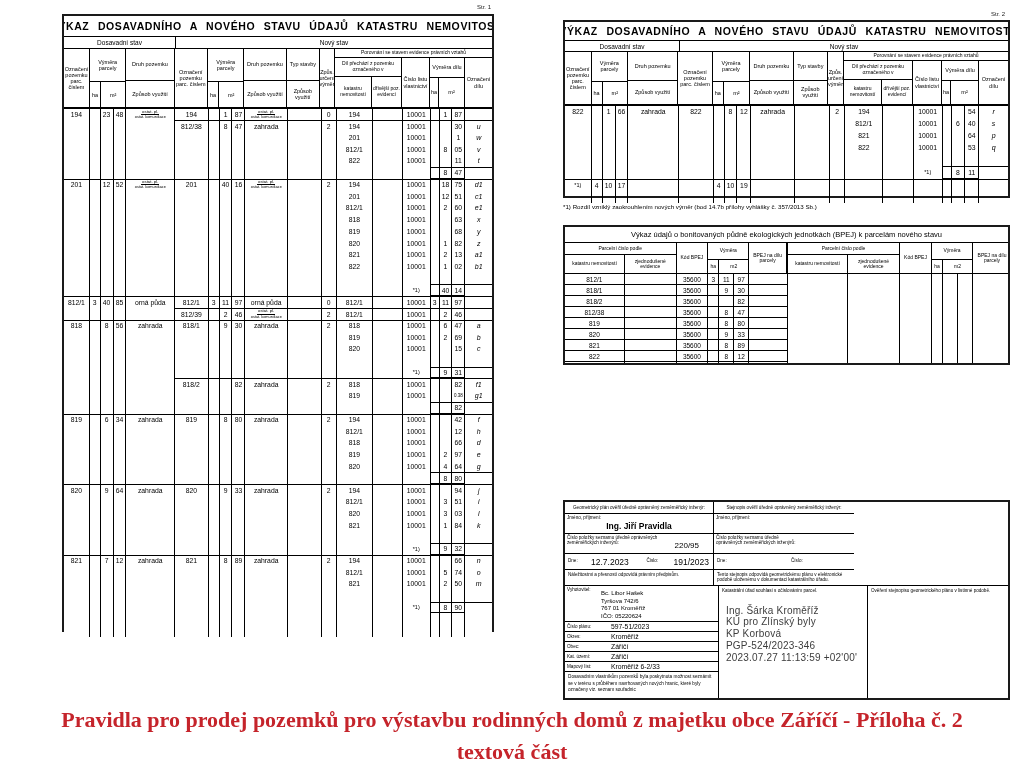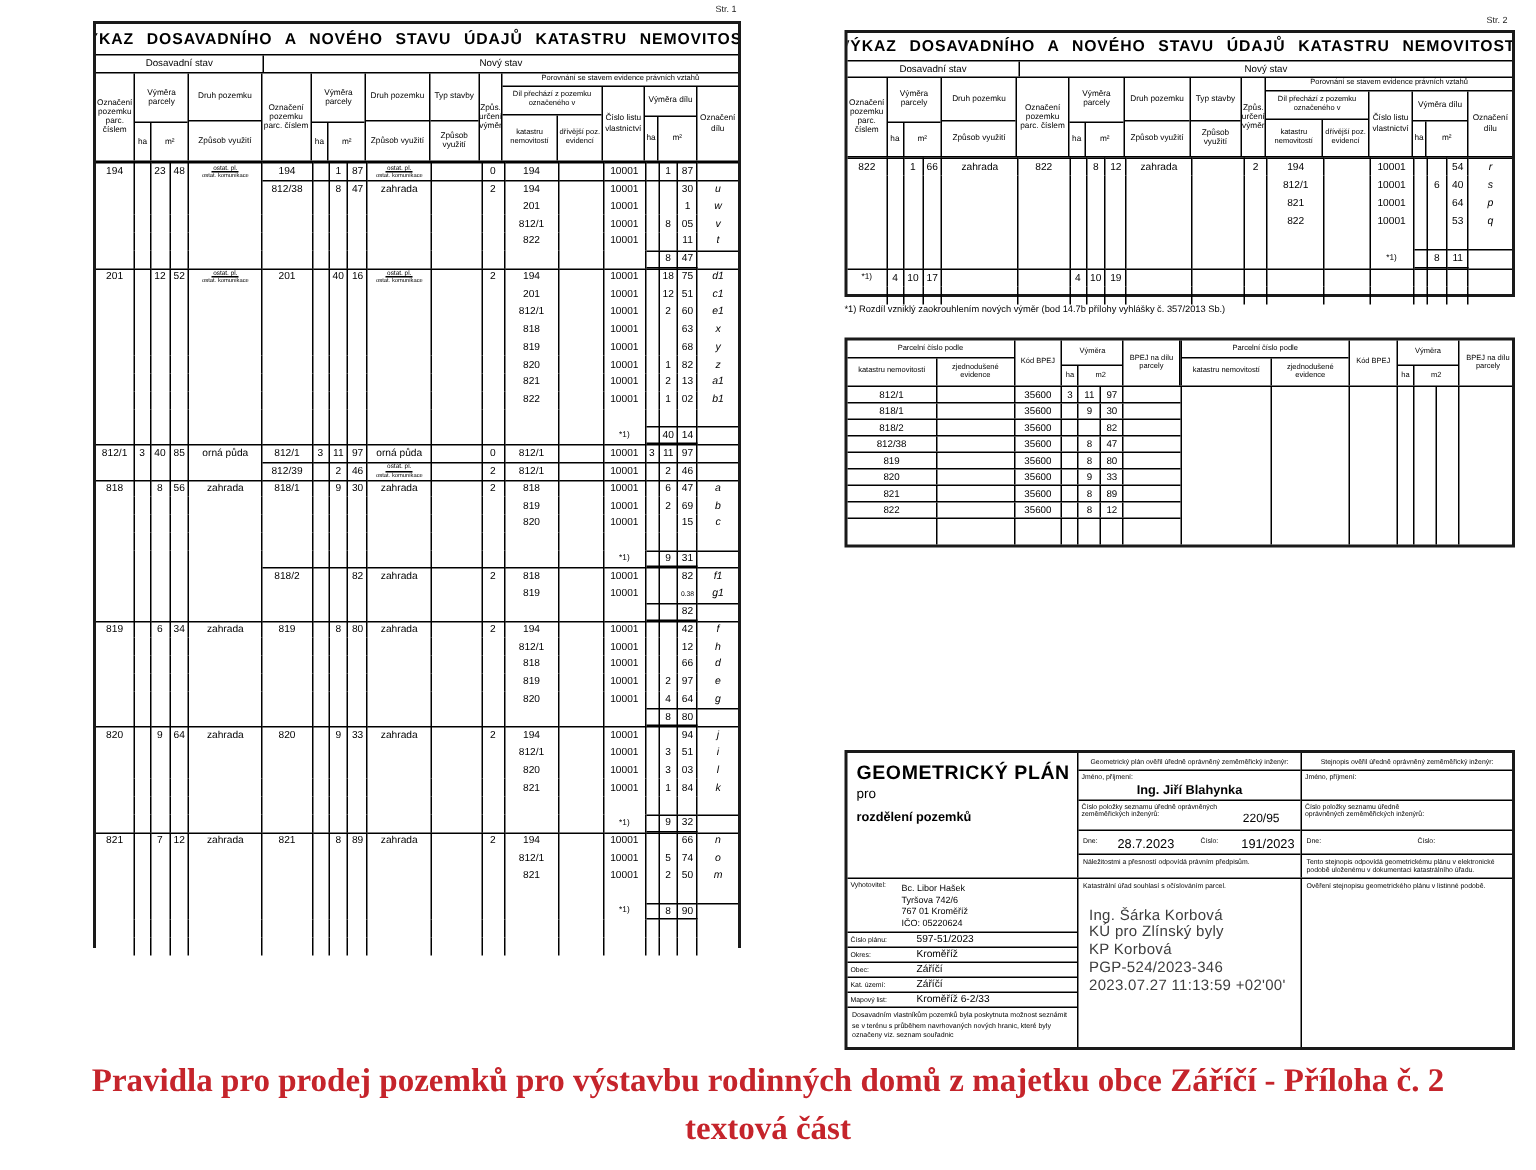--- a/index.html
+++ b/index.html
@@ -1383,20 +1383,21 @@
       <div class="c" style="width: 29px;"></div>
       <div class="c" style="width: 9px;"></div>
       <div class="c" style="width: 14px;"></div>
       <div class="c" style="width: 14px;"></div>
       <div class="c nb" style="width: 29px;"></div>
     </div>
   </div>
 <div id="fn2">*1) Rozdíl vzniklý zaokrouhlením nových výměr (bod 14.7b přílohy vyhlášky č. 357/2013 Sb.)</div>
 
 <div class="sheet" id="bpej">
+    <div class="bpt">Výkaz údajů o bonitovaných půdně ekologických jednotkách (BPEJ) k parcelám nového stavu</div>
     <div class="bph">
       <div class="vr" style="width:223px;border-right:1px solid #000;box-sizing:border-box">
     <div class="hc vg" style="width:112px">
           <div class="dl" style="height:12px">Parcelní číslo podle</div>
       <div class="vr grow">
             <div class="kat br" style="width:60px">katastru nemovitostí</div>
             <div class="kat grow">zjednodušené evidence</div>
           </div>
         </div>
     <div class="hc vcol" style="width:32px">
@@ -1529,38 +1530,33 @@
           <div class="bpc" style="width: 15px;"></div>
           <div class="bpc" style="width: 15px;"></div>
           <div class="bpc nb" style="width: 38px;"></div>
         </div>
       </div>
     </div>
   </div>
 
 <div id="gp">
   <div class="gp-top">
-    <div class="gp-left">
-      <div class="gp-t1">GEOMETRICKÝ PLÁN</div>
-      <div class="gp-t2">pro</div>
-      <div class="gp-t3">rozdělení pozemků</div>
-    </div>
     <div class="gp-mid">
       <div class="gr1">Geometrický plán ověřil úředně oprávněný zeměměřický inženýr:</div>
       <div class="gr2">
         <span class="slbl">Jméno, příjmení:</span>
-        <div class="nameval">Ing. Jiří Blahynka</div>
+        <div class="nameval">Ing. Jiří Pravidla</div>
       </div>
       <div class="gr3">
         <span class="slbl w">Číslo položky seznamu úředně oprávněných zeměměřických inženýrů:</span>
         <span class="numval">220/95</span>
       </div>
       <div class="gr4">
         <span class="dlbl">Dne:</span>
-        <span class="dval">28.7.2023</span>
+        <span class="dval">12.7.2023</span>
         <span class="clbl">Číslo:</span>
         <span class="cval">191/2023</span>
       </div>
       <div class="gr5">Náležitostmi a přesností odpovídá právním předpisům.</div>
     </div>
     <div class="gp-rcol">
       <div class="gr1">Stejnopis ověřil úředně oprávněný zeměměřický inženýr:</div>
       <div class="gr2">
         <span class="slbl">Jméno, příjmení:</span>
       </div>
@@ -1605,21 +1601,21 @@
           <div class="frow">
             <span class="flbl">Mapový list:</span>
             <span class="fval">Kroměříž 6-2/33</span>
           </div>
         </div>
       <div class="para">Dosavadním vlastníkům pozemků byla poskytnuta možnost seznámit se v terénu s průběhem navrhovaných nových hranic, které byly označeny viz. seznam souřadnic</div>
     </div>
     <div class="gp-bmid">
       <div class="tinytxt">Katastrální úřad souhlasí s očíslováním parcel.</div>
       <div class="stamp">
-          <div>Ing. Šárka Korbová</div>
+          <div>Ing. Šárka Kroměříž</div>
           <div>KÚ pro Zlínský byly</div>
           <div>KP Korbová</div>
           <div>PGP-524/2023-346</div>
           <div>2023.07.27 11:13:59 +02'00'</div>
         </div>
     </div>
     <div class="gp-bright">
       <div class="tinytxt">Ověření stejnopisu geometrického plánu v listinné podobě.</div>
     </div>
   </div>

